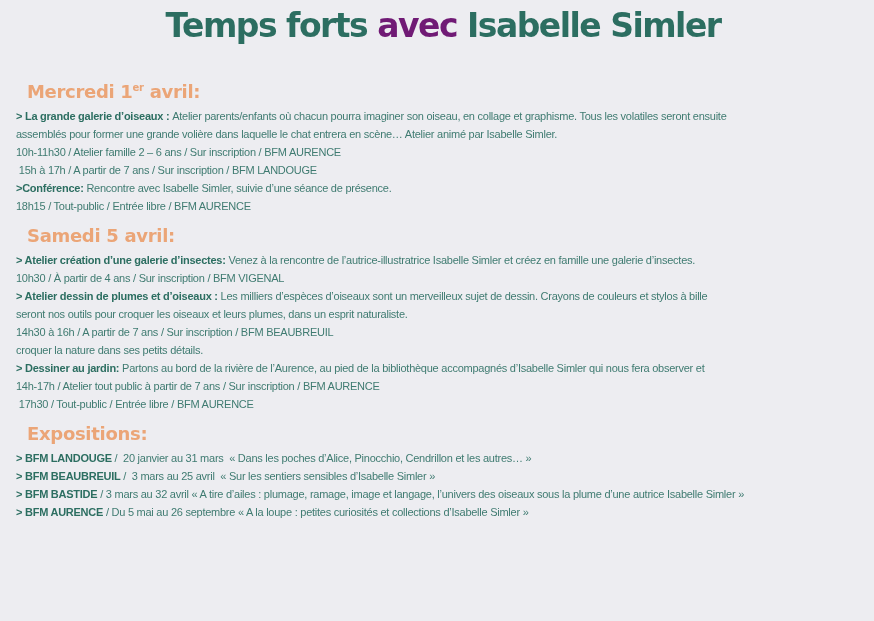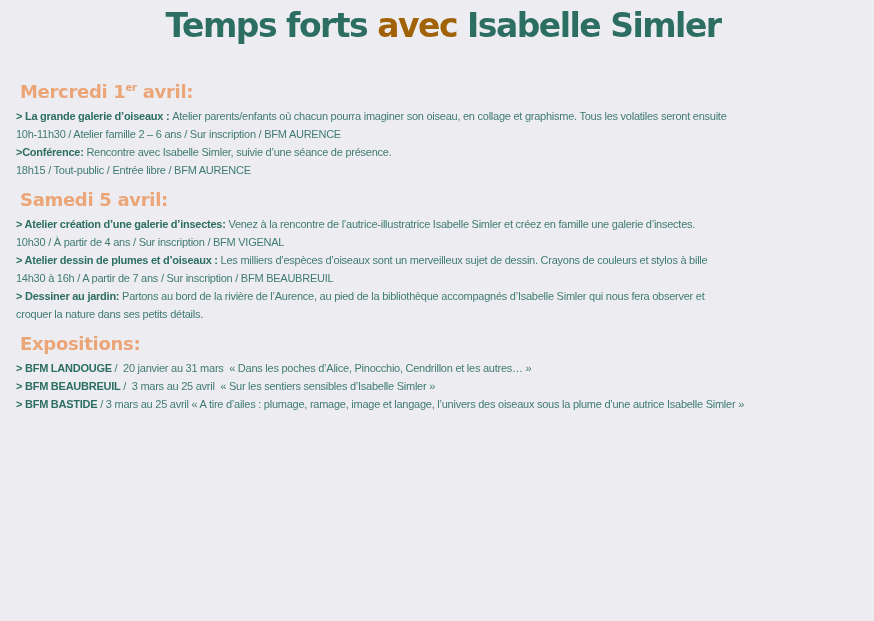--- a/index.html
+++ b/index.html
@@ -20,32 +20,32 @@
     text-align: center;
     font-family: "DejaVu Sans", sans-serif;
     font-weight: bold;
     font-size: 33px;
     letter-spacing: -1.5px;
     color: #2c6e61;
     margin: 6px 0 36px 0;
     white-space: pre;
   }
   .main-title .avec {
-    color: #a16207;
+    color: #701a75;
   }
   .section {
     margin: 0;
   }
   .section-heading {
     font-family: "DejaVu Sans", sans-serif;
     font-weight: bold;
     font-size: 18px;
     letter-spacing: -0.3px;
     color: #eba577;
-    margin: 10px 0 5px 4px;
+    margin: 10px 0 5px 11px;
     white-space: pre;
   }
   .section-heading sup {
     font-size: 10px;
   }
   .line {
     font-size: 11px;
     line-height: 18px;
     letter-spacing: -0.25px;
     color: #3f7b71;
@@ -58,38 +58,44 @@
 </head>
 <body>
 
 <div class="page">
 
   <h1 class="main-title"><span>Temps forts </span><span class="avec">avec</span><span> Isabelle Simler</span></h1>
 
   <div class="section">
     <h2 class="section-heading"><span>Mercredi 1</span><sup>er</sup><span> avril:</span></h2>
     <div class="line"><b>&gt; La grande galerie d’oiseaux : </b><span>Atelier parents/enfants où chacun pourra imaginer son oiseau, en collage et graphisme. Tous les volatiles seront ensuite</span></div>
+    <div class="line"><b></b><span>assemblés pour former une grande volière dans laquelle le chat entrera en scène… Atelier animé par Isabelle Simler.</span></div>
     <div class="line"><b></b><span>10h-11h30 / Atelier famille 2 – 6 ans / Sur inscription / BFM AURENCE</span></div>
+    <div class="line"><b></b><span> 15h à 17h / A partir de 7 ans / Sur inscription / BFM LANDOUGE</span></div>
     <div class="line"><b>&gt;Conférence: </b><span>Rencontre avec Isabelle Simler, suivie d’une séance de présence.</span></div>
     <div class="line"><b></b><span>18h15 / Tout-public / Entrée libre / BFM AURENCE</span></div>
   </div>
 
   <div class="section">
     <h2 class="section-heading"><span>Samedi 5 avril:</span><sup></sup><span></span></h2>
     <div class="line"><b>&gt; Atelier création d’une galerie d’insectes: </b><span>Venez à la rencontre de l’autrice-illustratrice Isabelle Simler et créez en famille une galerie d’insectes.</span></div>
     <div class="line"><b></b><span>10h30 / À partir de 4 ans / Sur inscription / BFM VIGENAL</span></div>
     <div class="line"><b>&gt; Atelier dessin de plumes et d’oiseaux : </b><span>Les milliers d’espèces d’oiseaux sont un merveilleux sujet de dessin. Crayons de couleurs et stylos à bille</span></div>
+    <div class="line"><b></b><span>seront nos outils pour croquer les oiseaux et leurs plumes, dans un esprit naturaliste.</span></div>
     <div class="line"><b></b><span>14h30 à 16h / A partir de 7 ans / Sur inscription / BFM BEAUBREUIL</span></div>
   </div>
 
   <div class="section">
+    <div class="line"><b></b><span>croquer la nature dans ses petits détails.</span></div>
     <div class="line"><b>&gt; Dessiner au jardin: </b><span>Partons au bord de la rivière de l’Aurence, au pied de la bibliothèque accompagnés d’Isabelle Simler qui nous fera observer et</span></div>
-    <div class="line"><b></b><span>croquer la nature dans ses petits détails.</span></div>
+    <div class="line"><b></b><span>14h-17h / Atelier tout public à partir de 7 ans / Sur inscription / BFM AURENCE</span></div>
+    <div class="line"><b></b><span> 17h30 / Tout-public / Entrée libre / BFM AURENCE</span></div>
   </div>
 
   <div class="section">
     <h2 class="section-heading"><span>Expositions:</span><sup></sup><span></span></h2>
     <div class="line"><b>&gt; BFM LANDOUGE</b><span> /  20 janvier au 31 mars  « Dans les poches d’Alice, Pinocchio, Cendrillon et les autres… »</span></div>
     <div class="line"><b>&gt; BFM BEAUBREUIL</b><span> /  3 mars au 25 avril  « Sur les sentiers sensibles d’Isabelle Simler »</span></div>
-    <div class="line"><b>&gt; BFM BASTIDE</b><span> / 3 mars au 25 avril « A tire d’ailes : plumage, ramage, image et langage, l’univers des oiseaux sous la plume d’une autrice Isabelle Simler »</span></div>
+    <div class="line"><b>&gt; BFM BASTIDE</b><span> / 3 mars au 32 avril « A tire d’ailes : plumage, ramage, image et langage, l’univers des oiseaux sous la plume d’une autrice Isabelle Simler »</span></div>
+    <div class="line"><b>&gt; BFM AURENCE</b><span> / Du 5 mai au 26 septembre « A la loupe : petites curiosités et collections d’Isabelle Simler »</span></div>
   </div>
 
 </div>
 
 </body></html>

